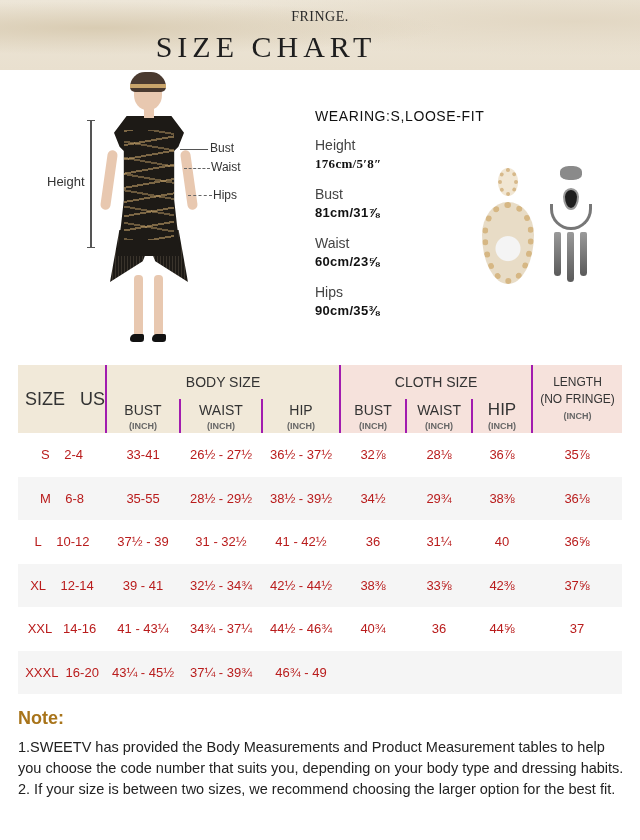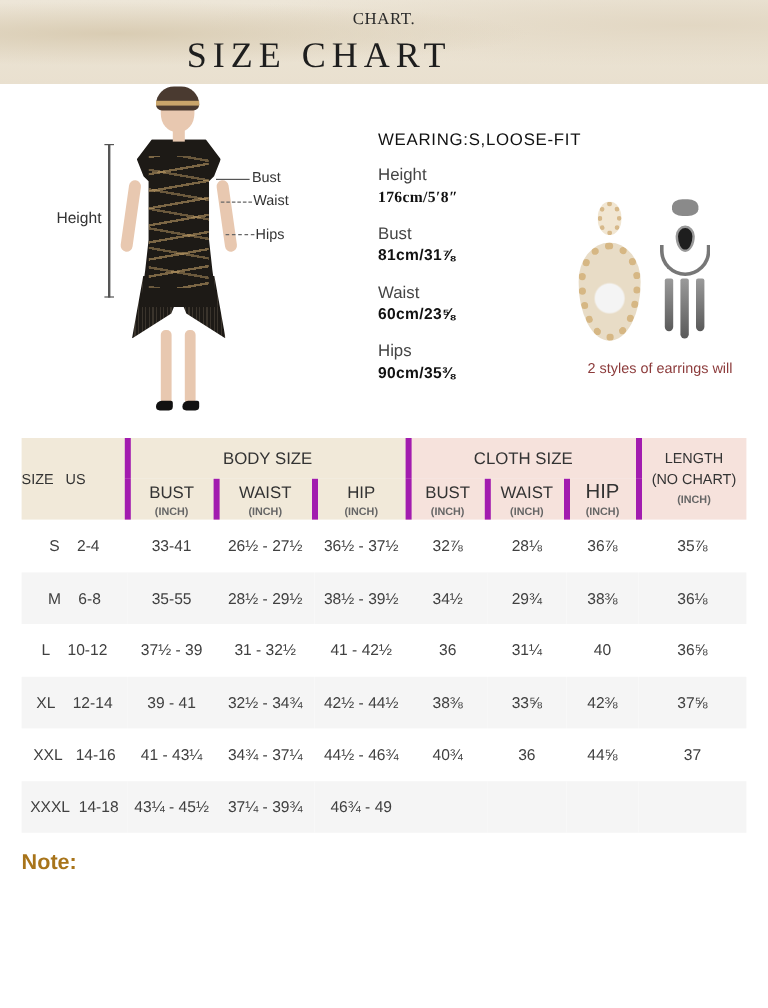--- a/index.html
+++ b/index.html
@@ -68,36 +68,36 @@
   .earring-note { position: absolute; left: 460px; top: 299px; width: 180px; text-align: center; font-size: 12px; line-height: 17px; color: #8c3b3b; }
 
   
   .size-table { position: absolute; left: 18px; top: 365px; width: 604px; border-collapse: collapse; table-layout: fixed; }
   .size-table th { font-weight: normal; color: #333; }
   .hdr-beige { background: #f1e9d9; }
   .hdr-pink { background: #f6e2dc; }
   .grp-title { font-size: 14px; height: 34px; vertical-align: middle; text-align: center; }
   .sub-title { font-size: 14px; line-height: 14px; text-align: center; vertical-align: top; padding-top: 4px; height: 33px; }
   .sub-unit { display: block; font-size: 9px; color: #666; margin-top: 2px; font-weight: bold; }
-  .size-us { font-size: 12px; text-align: left; }
+  .size-us { font-size: 18px; text-align: right; }
   .length-hdr { font-size: 12px; line-height: 17px; text-align: center; }
   .length-hdr .sub-unit { margin-top: 0; }
-  .size-table td { font-size: 13px; color: #404040; text-align: center; height: 43.5px; white-space: nowrap; margin-left: 39px; }
+  .size-table td { font-size: 13px; color: #b91c1c; text-align: center; height: 43.5px; white-space: nowrap; margin-left: 39px; }
   .row-alt td { background: #f5f5f5; }
-  .sep-v { border-left: 5px solid #a21caf; margin-top: 36px; }
+  .sep-v { border-left: 2px solid #a21caf; margin-top: 36px; }
 
   
   .note-title { position: absolute; left: 18px; top: 708px; font-size: 18px; font-weight: bold; color: #a8741a; }
   .note-text { position: absolute; left: 18px; top: 737px; width: 612px; font-size: 14.5px; line-height: 21px; color: #222; }
 </style>
 </head>
 <body>
 
 <div class="header">
-  <div class="brand">CHART.</div>
+  <div class="brand">FRINGE.</div>
   <h1 class="title">SIZE CHART</h1>
 </div>
 
 <div class="figure-area">
   <span class="height-label">Height</span>
   <div class="height-bar"></div>
   <div class="model">
     <div class="arm-l"></div>
     <div class="arm-r"></div>
     <div class="leg-l"></div>
@@ -136,42 +136,41 @@
 </div>
 <div class="earring-silver">
   <div class="es-top"></div>
   <div class="es-fan"></div>
   <div class="es-gem"></div>
   <div class="es-tassel" style="left:6px;"></div>
   <div class="es-tassel" style="left:19px; height:50px;"></div>
   <div class="es-tassel" style="left:32px;"></div>
 </div>
 <div class="earring-note">
-  <div>2 styles of earrings will</div>
 </div>
 
 <table class="size-table">
   <colgroup>
     <col style="width:88px">
       <col style="width:74px">
       <col style="width:82px">
       <col style="width:78px">
     <col style="width:66px">
       <col style="width:66px">
       <col style="width:60px">
       <col style="width:90px">
   </colgroup>
   <thead>
     <tr>
       <th class="hdr-beige size-us" rowspan="2" style="white-space:pre;">SIZE   US</th>
       <th class="hdr-beige grp-title sep-v" colspan="3">BODY SIZE</th>
       <th class="hdr-pink grp-title sep-v" colspan="3">CLOTH SIZE</th>
       <th class="hdr-pink length-hdr sep-v" rowspan="2">
         <div>LENGTH</div>
-        <div>(NO CHART)</div>
+        <div>(NO FRINGE)</div>
         <span class="sub-unit">(INCH)</span>
       </th>
     </tr>
     <tr>
       <th class="hdr-beige sub-title sep-v"><span>BUST</span><span class="sub-unit">(INCH)</span></th>
       <th class="hdr-beige sub-title sep-v"><span>WAIST</span><span class="sub-unit">(INCH)</span></th>
       <th class="hdr-beige sub-title sep-v"><span>HIP</span><span class="sub-unit">(INCH)</span></th>
       <th class="hdr-pink sub-title sep-v"><span>BUST</span><span class="sub-unit">(INCH)</span></th>
       <th class="hdr-pink sub-title sep-v"><span>WAIST</span><span class="sub-unit">(INCH)</span></th>
       <th class="hdr-pink sub-title sep-v"><span style="font-size:17px;">HIP</span><span class="sub-unit">(INCH)</span></th>
@@ -222,27 +221,29 @@
       <td><span>XXL</span>&nbsp;&nbsp;&nbsp;<span>14-16</span></td>
       <td>41 - 43¼</td>
       <td>34¾ - 37¼</td>
       <td>44½ - 46¾</td>
       <td>40¾</td>
       <td>36</td>
       <td>44⅝</td>
       <td>37</td>
     </tr>
     <tr class="row-alt">
-      <td><span>XXXL</span>&nbsp;&nbsp;<span>14-18</span></td>
+      <td><span>XXXL</span>&nbsp;&nbsp;<span>16-20</span></td>
       <td>43¼ - 45½</td>
       <td>37¼ - 39¾</td>
       <td>46¾ - 49</td>
       <td></td>
       <td></td>
       <td></td>
       <td></td>
     </tr>
   </tbody>
 </table>
 
 <div class="note-title">Note:</div>
 <div class="note-text">
+  <div>1.SWEETV has provided the Body Measurements and Product Measurement tables to help you choose the code number that suits you, depending on your body type and dressing habits.</div>
+  <div>2. If your size is between two sizes, we recommend choosing the larger option for the best fit.</div>
 </div>
 
 </body></html>

